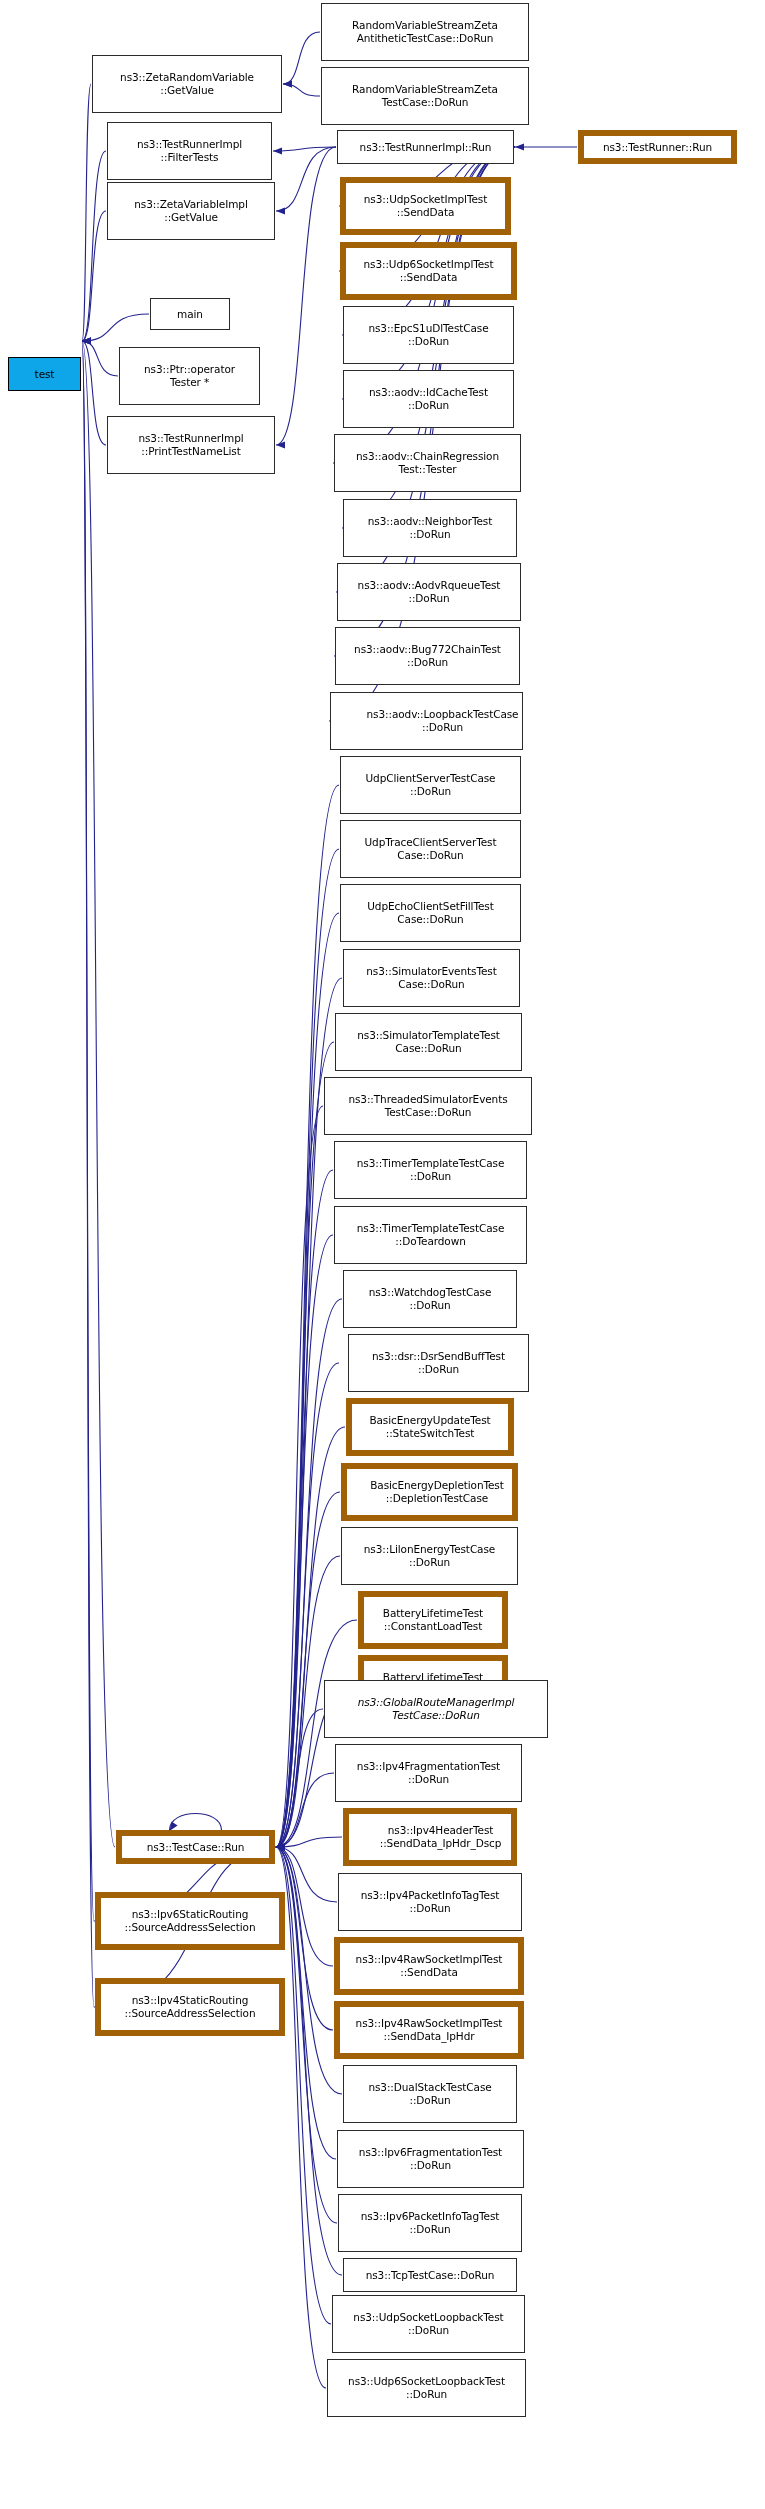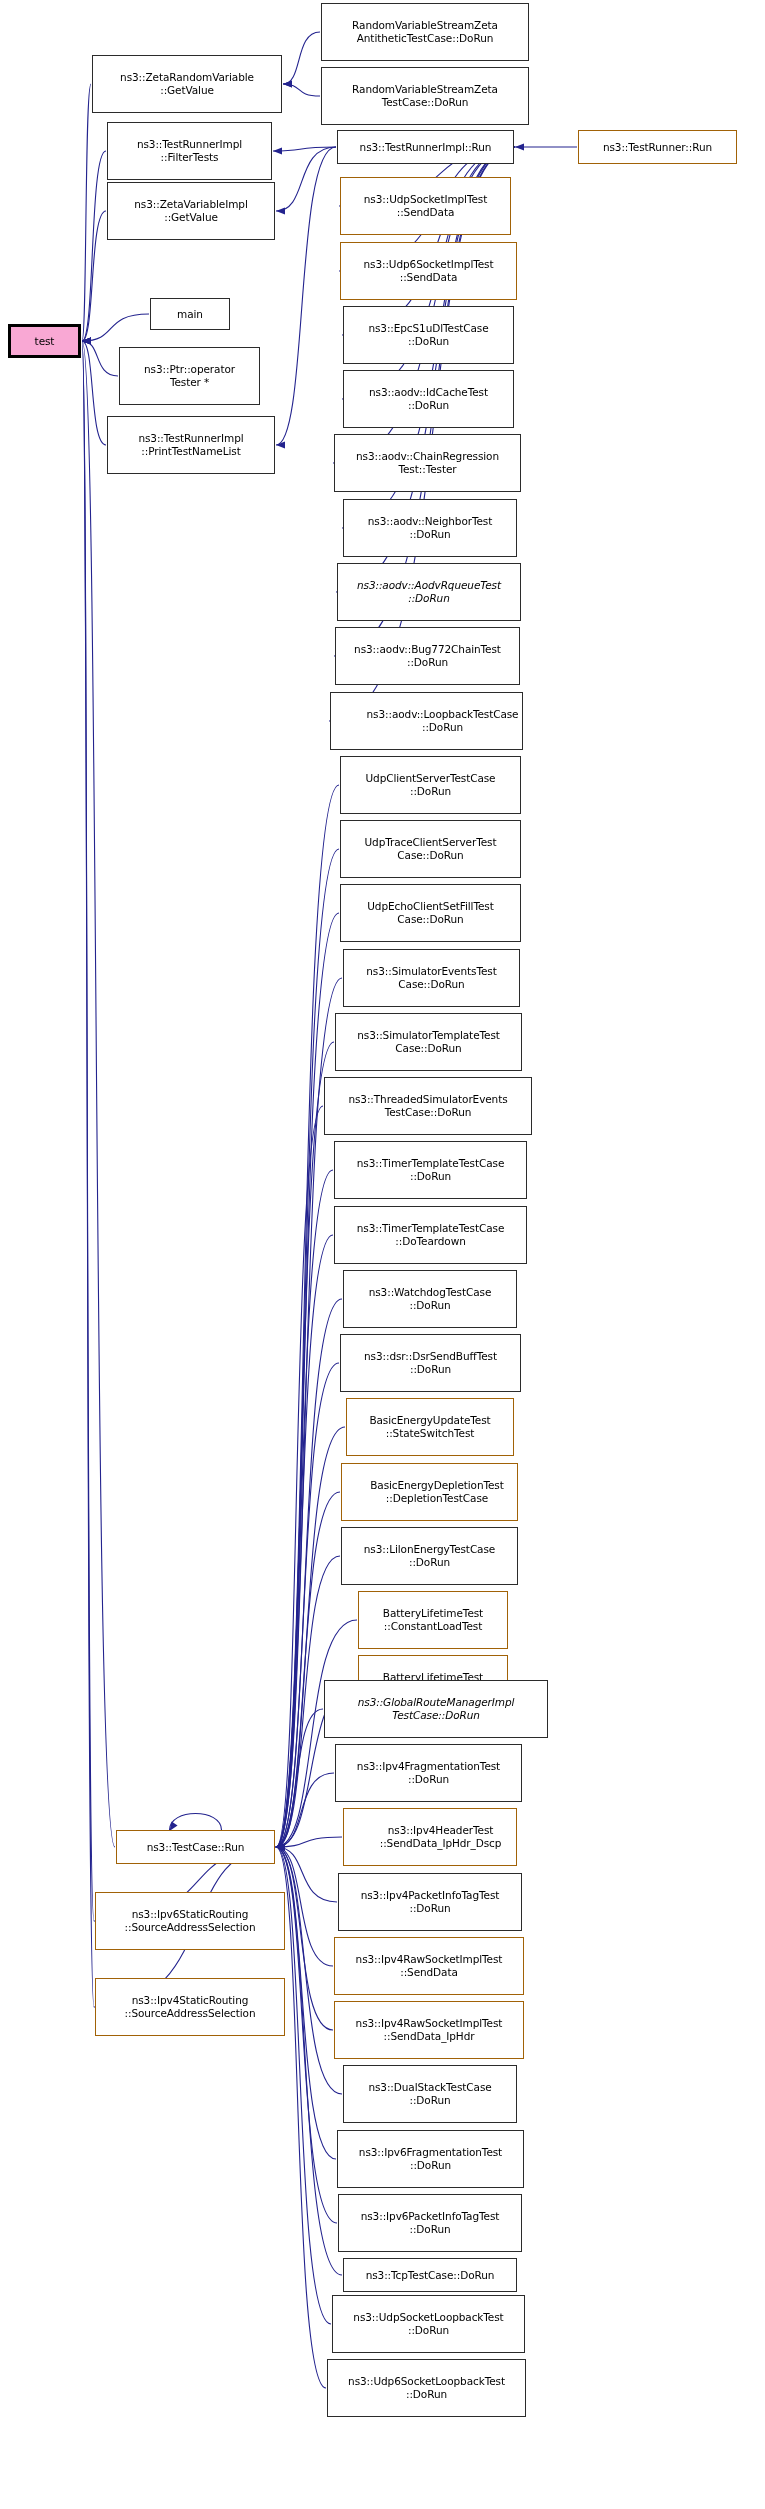--- a/index.html
+++ b/index.html
@@ -21,22 +21,22 @@
     font-size:10.5px;
     line-height:12.6px;
     display:flex;
     align-items:center;
     justify-content:center;
     text-align:center;
     padding:1px 3px;
     white-space:pre-line;
     letter-spacing:-0.1px;
   }
-  .node.red{border:1px solid #a16207;}
-  .node.root{background:#f9a8d4;border:3px solid #000000;}
+  .node.red{border:6px solid #a16207;}
+  .node.root{background:#0ea5e9;border:1px solid #000000;margin-top:33px;}
 </style>
 </head>
 <body>
 
 <div id="canvas">
   <svg id="edges" viewBox="0 0 765 2509">
       <path d="M320 32 C294.1 32, 303.35 84, 283 84" fill="none" stroke="#23238e" stroke-width="1.1"></path>
       <path d="M283 84 L292 87.6 L292 80.4 Z" fill="#23238e"></path>
       <path d="M320 96 C294.1 96, 303.35 84, 283 84" fill="none" stroke="#23238e" stroke-width="1.1"></path>
       <path d="M283 84 L292 87.6 L292 80.4 Z" fill="#23238e"></path>
@@ -168,21 +168,21 @@
     <div class="node red" style="left: 340px; top: 242px; width: 177px; height: 58px;">ns3::Udp6SocketImplTest
 ::SendData</div>
     <div class="node" style="left: 343px; top: 306px; width: 171px; height: 58px;">ns3::EpcS1uDlTestCase
 ::DoRun</div>
     <div class="node" style="left: 343px; top: 370px; width: 171px; height: 58px;">ns3::aodv::IdCacheTest
 ::DoRun</div>
     <div class="node" style="left: 334px; top: 434px; width: 187px; height: 58px;">ns3::aodv::ChainRegression
 Test::Tester</div>
     <div class="node" style="left: 343px; top: 499px; width: 174px; height: 58px;">ns3::aodv::NeighborTest
 ::DoRun</div>
-    <div class="node" style="left: 337px; top: 563px; width: 184px; height: 58px; font-style: italic;">ns3::aodv::AodvRqueueTest
+    <div class="node" style="left: 337px; top: 563px; width: 184px; height: 58px;">ns3::aodv::AodvRqueueTest
 ::DoRun</div>
     <div class="node" style="left: 335px; top: 627px; width: 185px; height: 58px;">ns3::aodv::Bug772ChainTest
 ::DoRun</div>
     <div class="node" style="left: 330px; top: 692px; width: 193px; height: 58px; padding-left: 35px;">ns3::aodv::LoopbackTestCase
 ::DoRun</div>
     <div class="node" style="left: 340px; top: 756px; width: 181px; height: 58px;">UdpClientServerTestCase
 ::DoRun</div>
     <div class="node" style="left: 340px; top: 820px; width: 181px; height: 58px;">UdpTraceClientServerTest
 Case::DoRun</div>
     <div class="node" style="left: 340px; top: 884px; width: 181px; height: 58px;">UdpEchoClientSetFillTest
@@ -192,21 +192,21 @@
     <div class="node" style="left: 335px; top: 1013px; width: 187px; height: 58px;">ns3::SimulatorTemplateTest
 Case::DoRun</div>
     <div class="node" style="left: 324px; top: 1077px; width: 208px; height: 58px;">ns3::ThreadedSimulatorEvents
 TestCase::DoRun</div>
     <div class="node" style="left: 334px; top: 1141px; width: 193px; height: 58px;">ns3::TimerTemplateTestCase
 ::DoRun</div>
     <div class="node" style="left: 334px; top: 1206px; width: 193px; height: 58px;">ns3::TimerTemplateTestCase
 ::DoTeardown</div>
     <div class="node" style="left: 343px; top: 1270px; width: 174px; height: 58px;">ns3::WatchdogTestCase
 ::DoRun</div>
-    <div class="node" style="left: 340px; top: 1334px; width: 181px; height: 58px;">ns3::dsr::DsrSendBuffTest
+    <div class="node" style="left: 348px; top: 1334px; width: 181px; height: 58px;">ns3::dsr::DsrSendBuffTest
 ::DoRun</div>
     <div class="node red" style="left: 346px; top: 1398px; width: 168px; height: 58px;">BasicEnergyUpdateTest
 ::StateSwitchTest</div>
     <div class="node red" style="left: 341px; top: 1463px; width: 177px; height: 58px; padding-left: 18px;">BasicEnergyDepletionTest
 ::DepletionTestCase</div>
     <div class="node" style="left: 341px; top: 1527px; width: 177px; height: 58px;">ns3::LilonEnergyTestCase
 ::DoRun</div>
     <div class="node red" style="left: 358px; top: 1591px; width: 150px; height: 58px;">BatteryLifetimeTest
 ::ConstantLoadTest</div>
     <div class="node red" style="left: 358px; top: 1655px; width: 150px; height: 58px;">BatteryLifetimeTest

